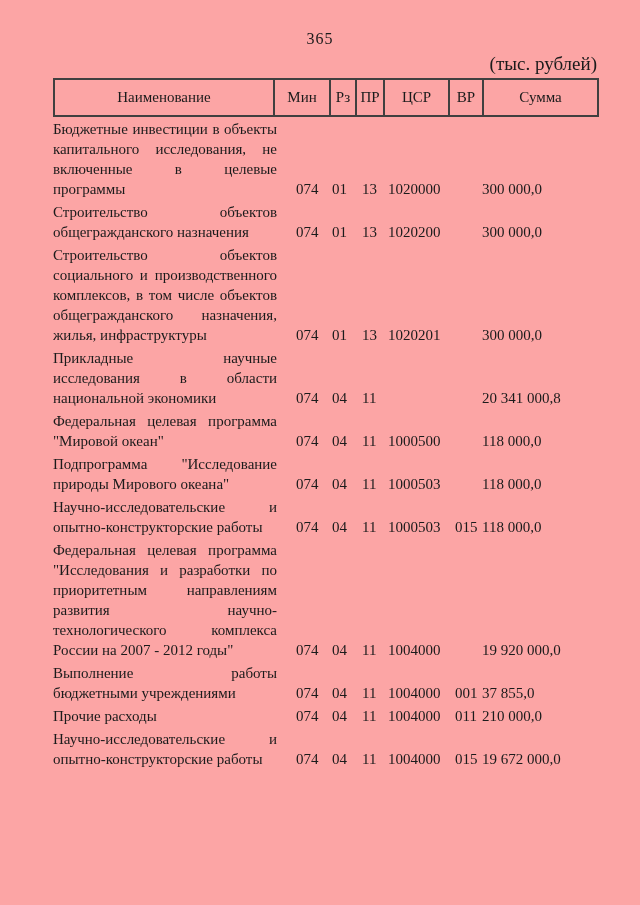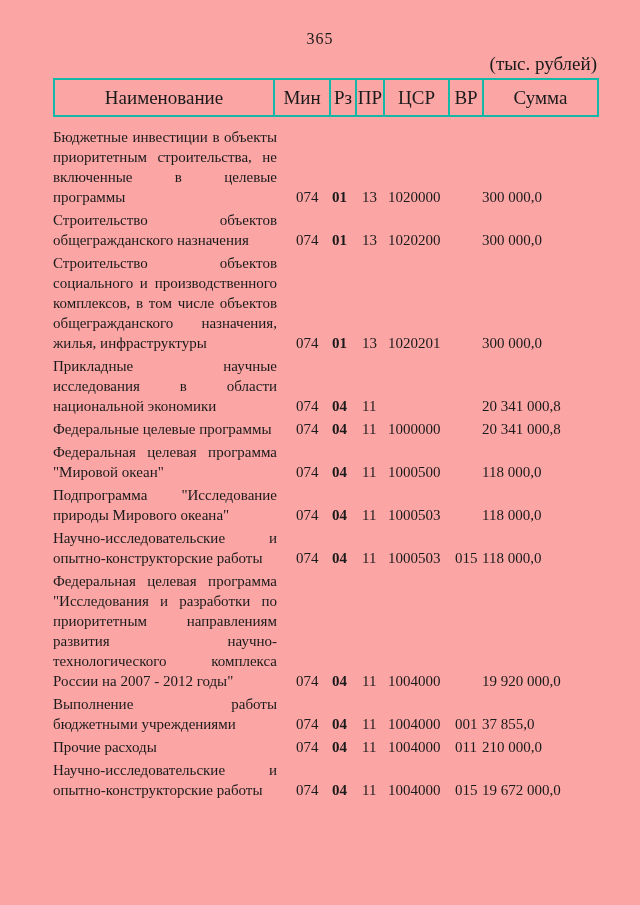--- a/index.html
+++ b/index.html
@@ -34,42 +34,42 @@
   }
   table.budget {
     border-collapse: collapse;
     table-layout: fixed;
     margin-left: 53px;
     box-sizing: border-box;
   }
   table.head-table { margin-top: 3px; }
   table.body-table { margin-top: 0; }
   .head-table th {
-    border: 2px solid #14b8a6;
+    border: 2px solid #404040;
     font-weight: normal;
-    font-size: 19px;
+    font-size: 15px;
     height: 35px;
     padding: 0;
     text-align: center;
     vertical-align: middle;
     overflow: hidden;
   }
   .body-table td {
     vertical-align: bottom;
     font-size: 15px;
     line-height: 20px;
     padding: 3px 0 0 0;
     overflow: hidden;
   }
-  .body-table tr:first-child td { padding-top: 10px; }
+  .body-table tr:first-child td { padding-top: 2px; }
   td.c-name { padding-right: 8px; }
   .nline { text-align: justify; text-align-last: justify; }
   .nline.last { text-align-last: left; }
   td.c-min { padding-left: 11px; white-space: nowrap; }
-  td.c-rz  { padding-left: 2px;  white-space: nowrap; font-weight: bold; }
+  td.c-rz  { padding-left: 2px;  white-space: nowrap; }
   td.c-pr  { padding-left: 7px;  white-space: nowrap; margin-left: 46px; }
   td.c-csr { padding-left: 5px;  white-space: nowrap; }
   td.c-vr  { padding-left: 7px;  white-space: nowrap; }
   td.c-sum { text-align: left; padding-right: 10px; white-space: nowrap; }
 </style>
 </head>
 <body>
 
 <div class="page">
 
@@ -107,21 +107,21 @@
         <col style="width:25px">
       <col style="width:28px">
         <col style="width:65px">
         <col style="width:34px">
       <col style="width:115px">
     </colgroup>
     <tbody>
         <tr>
     <td class="c-name">
             <div class="nline">Бюджетные инвестиции в объекты</div>
-            <div class="nline">приоритетным строительства, не</div>
+            <div class="nline">капитального исследования, не</div>
             <div class="nline">включенные в целевые</div>
             <div class="nline last">программы</div>
           </td>
     <td class="c-min">074</td>
     <td class="c-rz">01</td>
     <td class="c-pr">13</td>
     <td class="c-csr">1020000</td>
     <td class="c-vr"></td>
     <td class="c-sum">300 000,0</td>
   </tr>
@@ -155,31 +155,20 @@
         <tr>
     <td class="c-name">
             <div class="nline">Прикладные научные</div>
             <div class="nline">исследования в области</div>
             <div class="nline last">национальной экономики</div>
           </td>
     <td class="c-min">074</td>
     <td class="c-rz">04</td>
     <td class="c-pr">11</td>
     <td class="c-csr"></td>
-    <td class="c-vr"></td>
-    <td class="c-sum">20 341 000,8</td>
-  </tr>
-        <tr>
-    <td class="c-name">
-            <div class="nline last">Федеральные целевые программы</div>
-          </td>
-    <td class="c-min">074</td>
-    <td class="c-rz">04</td>
-    <td class="c-pr">11</td>
-    <td class="c-csr">1000000</td>
     <td class="c-vr"></td>
     <td class="c-sum">20 341 000,8</td>
   </tr>
         <tr>
     <td class="c-name">
             <div class="nline">Федеральная целевая программа</div>
             <div class="nline last">"Мировой океан"</div>
           </td>
     <td class="c-min">074</td>
     <td class="c-rz">04</td>

